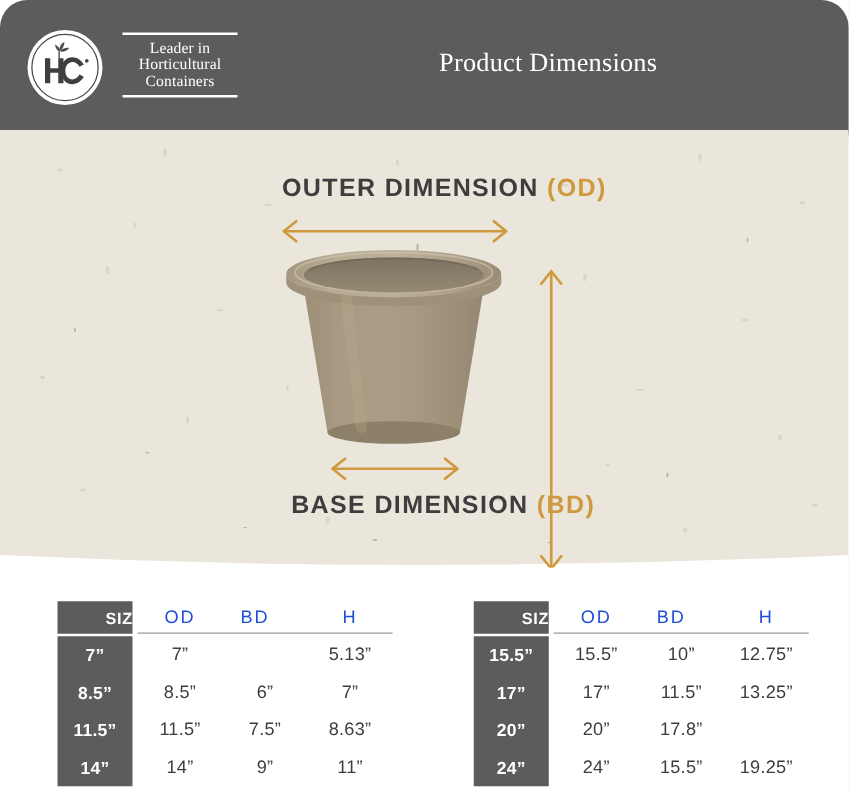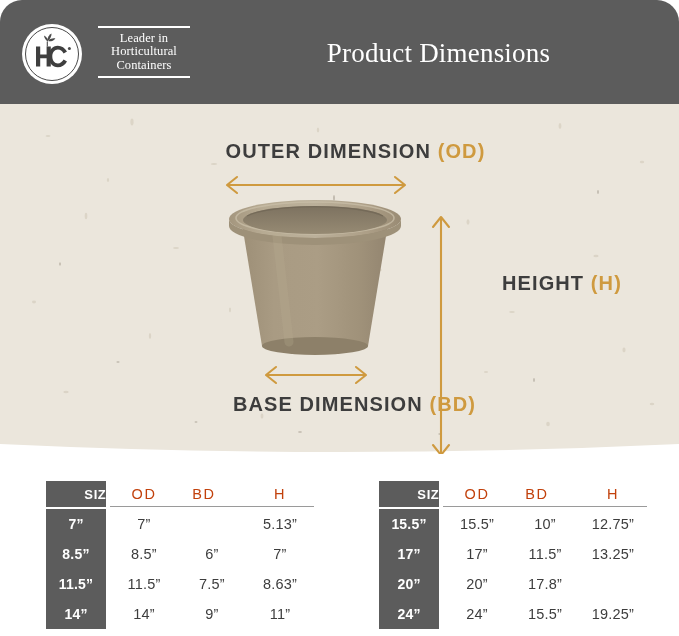--- a/index.html
+++ b/index.html
@@ -57,21 +57,21 @@
     letter-spacing:0.1px;
   }
 
   #header-title {
     position:absolute; left:0; top:38px;
     width:679px;
     text-align:center;
     padding-left:198px;
     color:#ffffff;
     font-family:"Liberation Serif", serif;
-    font-size:27px;
+    font-size:21px;
     letter-spacing:0.2px;
     white-space:nowrap;
   }
 
   
   #diagram-panel {
     position:absolute; left:0; top:104px;
     width:679px; height:350px;
     overflow:hidden;
   }
@@ -115,21 +115,21 @@
     width:60px; height:26px;
     background:#5c5c5c;
     color:#ffffff;
     font-size:13px;
     font-weight:bold;
     letter-spacing:0.6px;
     display:flex; align-items:center; justify-content:center;padding-left:48px;
   }
   .size-table .col-head {
     position:absolute; top:0; height:26px;
-    color:#c2410c;
+    color:#1d4ed8;
     font-size:14.5px;
     letter-spacing:1.6px;
     display:flex; align-items:center; justify-content:center;text-align:right;
   }
   .size-table .col-head.c1 { left:64px;  width:68px; }
   .size-table .col-head.c2 { left:124px; width:68px; }
   .size-table .col-head.c3 { left:200px; width:68px; }
 
   .size-table .head-rule {
     position:absolute; left:64px; top:25px;
@@ -307,24 +307,20 @@
       <polyline points="5,19 13,9 21,19"></polyline>
       <polyline points="5,237 13,247 21,237"></polyline>
     </g>
   </svg>
 
   <div class="dim-label" id="label-od">
     <span>OUTER DIMENSION</span>
     <span class="accent">(OD)</span>
   </div>
 
-  <div class="dim-label" id="label-h">
-    <span>HEIGHT</span>
-    <span class="accent">(H)</span>
-  </div>
 
   <div class="dim-label" id="label-bd">
     <span>BASE DIMENSION</span>
     <span class="accent">(BD)</span>
   </div>
 </div>
 
 <div class="size-table" id="table-left">
   <div class="head-row">
     <div class="size-head">SIZE</div>

